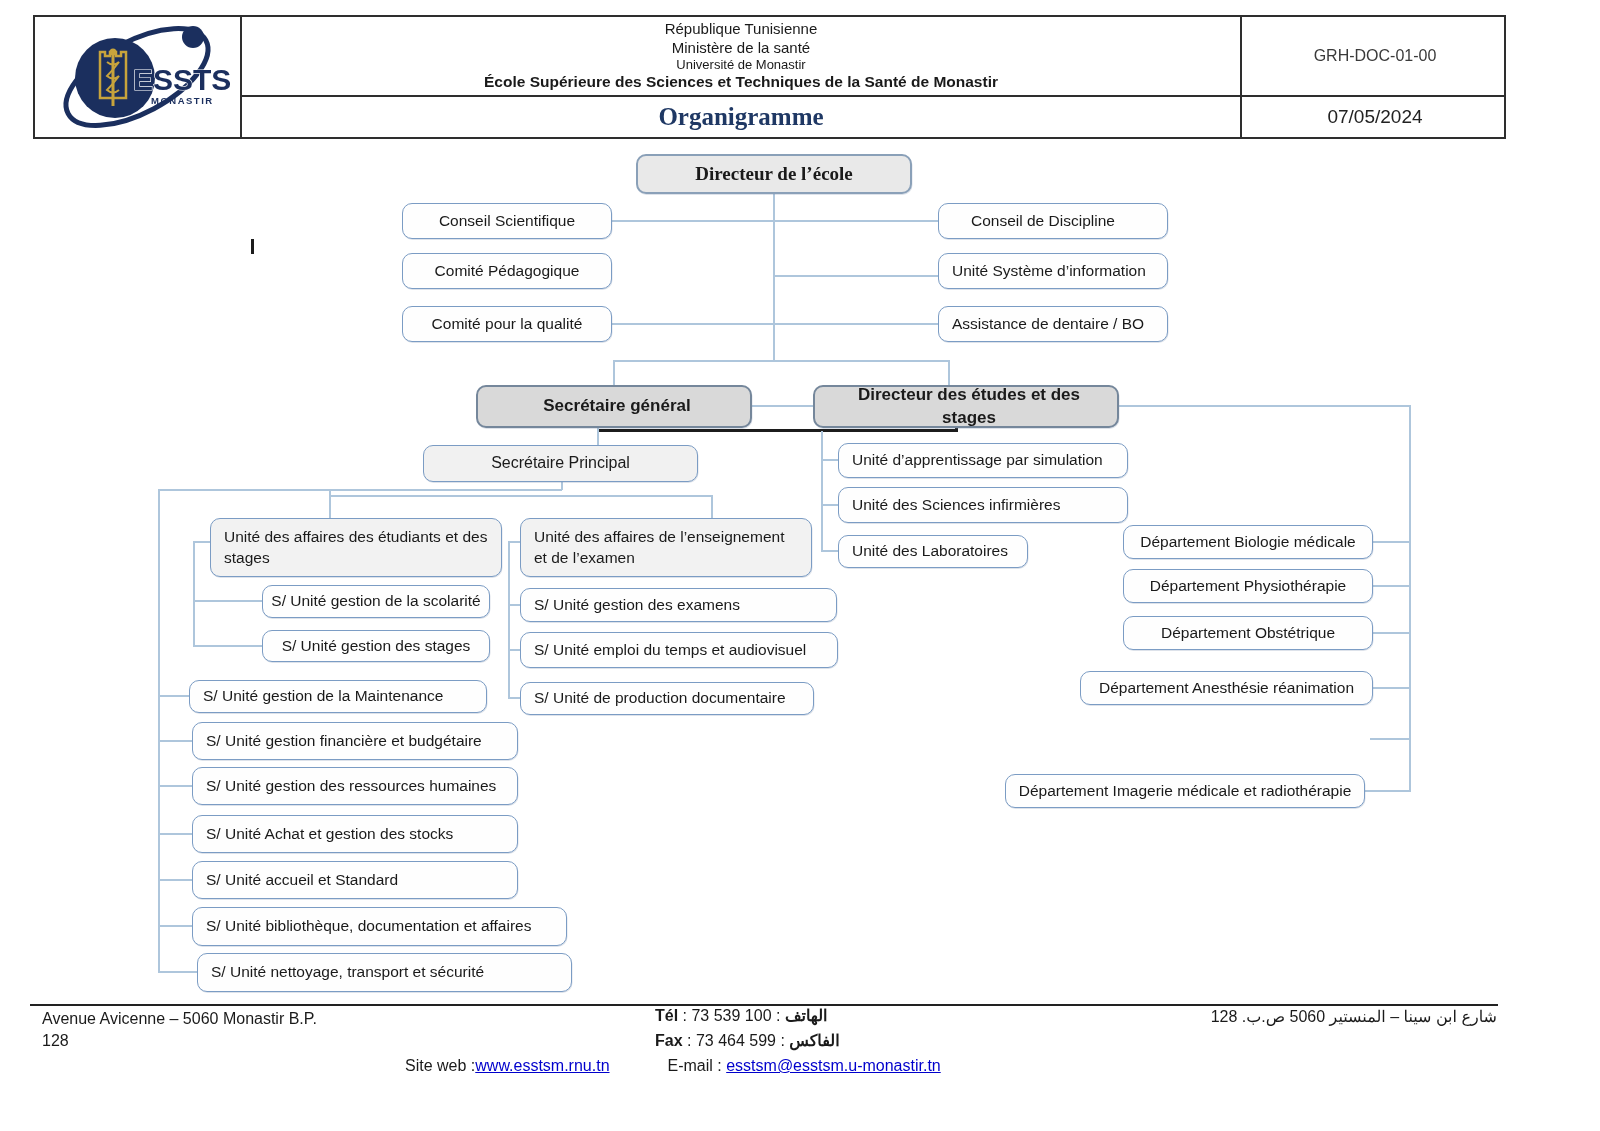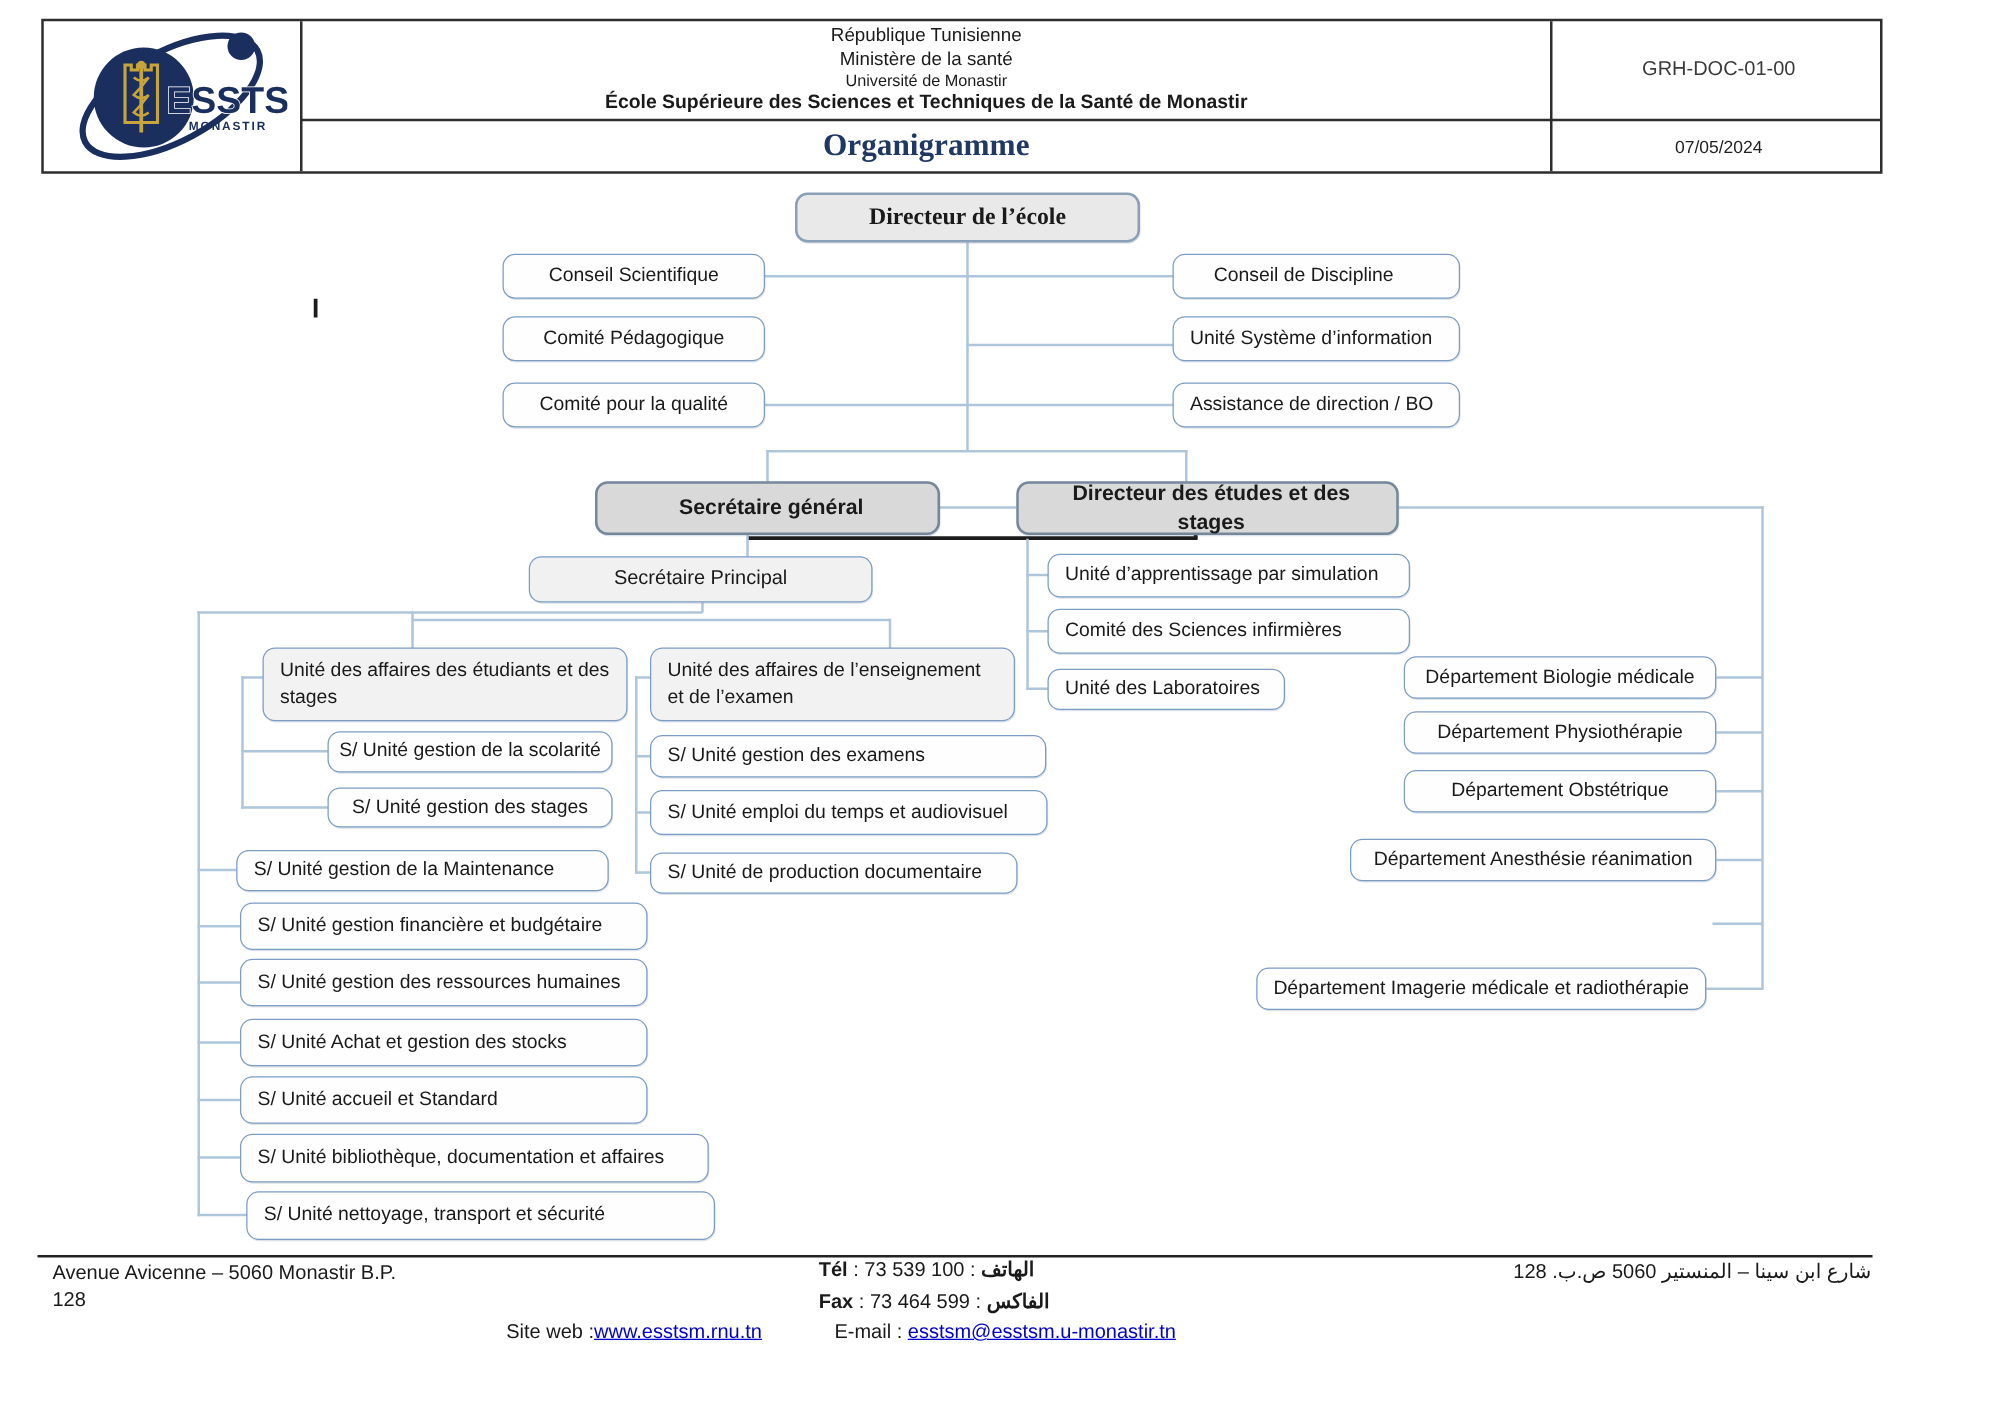--- a/index.html
+++ b/index.html
@@ -14,21 +14,21 @@
            align-items:center;justify-content:center;line-height:1.22;}
   .mid-top .l1{font-size:15px;}
   .mid-top .l2{font-size:15px;}
   .mid-top .l3{font-size:13px;}
   .mid-top .l4{font-size:15.5px;font-weight:bold;}
   .mid-bottom{position:absolute;left:207px;top:80px;width:998px;height:40px;display:flex;align-items:center;justify-content:center;}
   .doc-title{font-family:"Liberation Serif",serif;font-weight:bold;font-size:25px;color:#1f3864;}
   .right-top{position:absolute;left:1207px;top:0;width:266px;height:78px;display:flex;align-items:center;justify-content:center;
              font-size:16px;color:#3a3a3a;}
   .right-bottom{position:absolute;left:1207px;top:80px;width:266px;height:40px;display:flex;align-items:center;justify-content:center;
-             font-size:14px;color:#222;}
+             font-size:19px;color:#222;}
   
   .chart{position:absolute;left:0;top:0;width:1600px;height:1131px;}
   .node{position:absolute;box-sizing:border-box;border:1.5px solid #7b9cc4;border-radius:10px;
         background:#fefefe;display:flex;align-items:center;justify-content:center;text-align:center;
         font-size:15.5px;padding:2px 8px;line-height:1.3;box-shadow:0.5px 1px 0 rgba(120,140,170,.25);}
   .node.left{justify-content:flex-start;text-align:left;padding-left:13px;padding-right:10px;}
   .node.root{background:#e9e9e9;border:2px solid #8aa0b8;font-family:"Liberation Serif",serif;
              font-weight:bold;font-size:19px;}
   .node.gray{background:#d9d9d9;border:2px solid #75879b;font-weight:bold;font-size:17px;padding-left:14px;}
   .node.light{background:#f1f1f1;font-size:16px;}
@@ -147,36 +147,36 @@
       <div class="node " style="left: 402px; top: 253px; width: 210px; height: 36px;">
         <span>Comité Pédagogique</span>
       </div>
       <div class="node  left" style="left: 938px; top: 253px; width: 230px; height: 36px;">
         <span>Unité Système d’information</span>
       </div>
       <div class="node " style="left: 402px; top: 306px; width: 210px; height: 36px;">
         <span>Comité pour la qualité</span>
       </div>
       <div class="node  left" style="left: 938px; top: 306px; width: 230px; height: 36px;">
-        <span>Assistance de direction / BO</span>
+        <span>Assistance de dentaire / BO</span>
       </div>
       <div class="node gray" style="left: 476px; top: 385px; width: 276px; height: 43px;">
         <span>Secrétaire général</span>
       </div>
       <div class="node gray" style="left: 813px; top: 385px; width: 306px; height: 43px;">
         <span>Directeur des études et des stages</span>
       </div>
       <div class="node light" style="left: 423px; top: 445px; width: 275px; height: 37px;">
         <span>Secrétaire Principal</span>
       </div>
       <div class="node  left" style="left: 838px; top: 443px; width: 290px; height: 35px;">
         <span>Unité d’apprentissage par simulation</span>
       </div>
       <div class="node  left" style="left: 838px; top: 487px; width: 290px; height: 36px;">
-        <span>Comité des Sciences infirmières</span>
+        <span>Unité des Sciences infirmières</span>
       </div>
       <div class="node  left" style="left: 838px; top: 535px; width: 190px; height: 33px;">
         <span>Unité des Laboratoires</span>
       </div>
       <div class="node light2 left" style="left: 210px; top: 518px; width: 292px; height: 59px;">
         <span>Unité des affaires des étudiants et des stages</span>
       </div>
       <div class="node light2 left" style="left: 520px; top: 518px; width: 292px; height: 59px;">
         <span>Unité des affaires de l’enseignement et de l’examen</span>
       </div>

